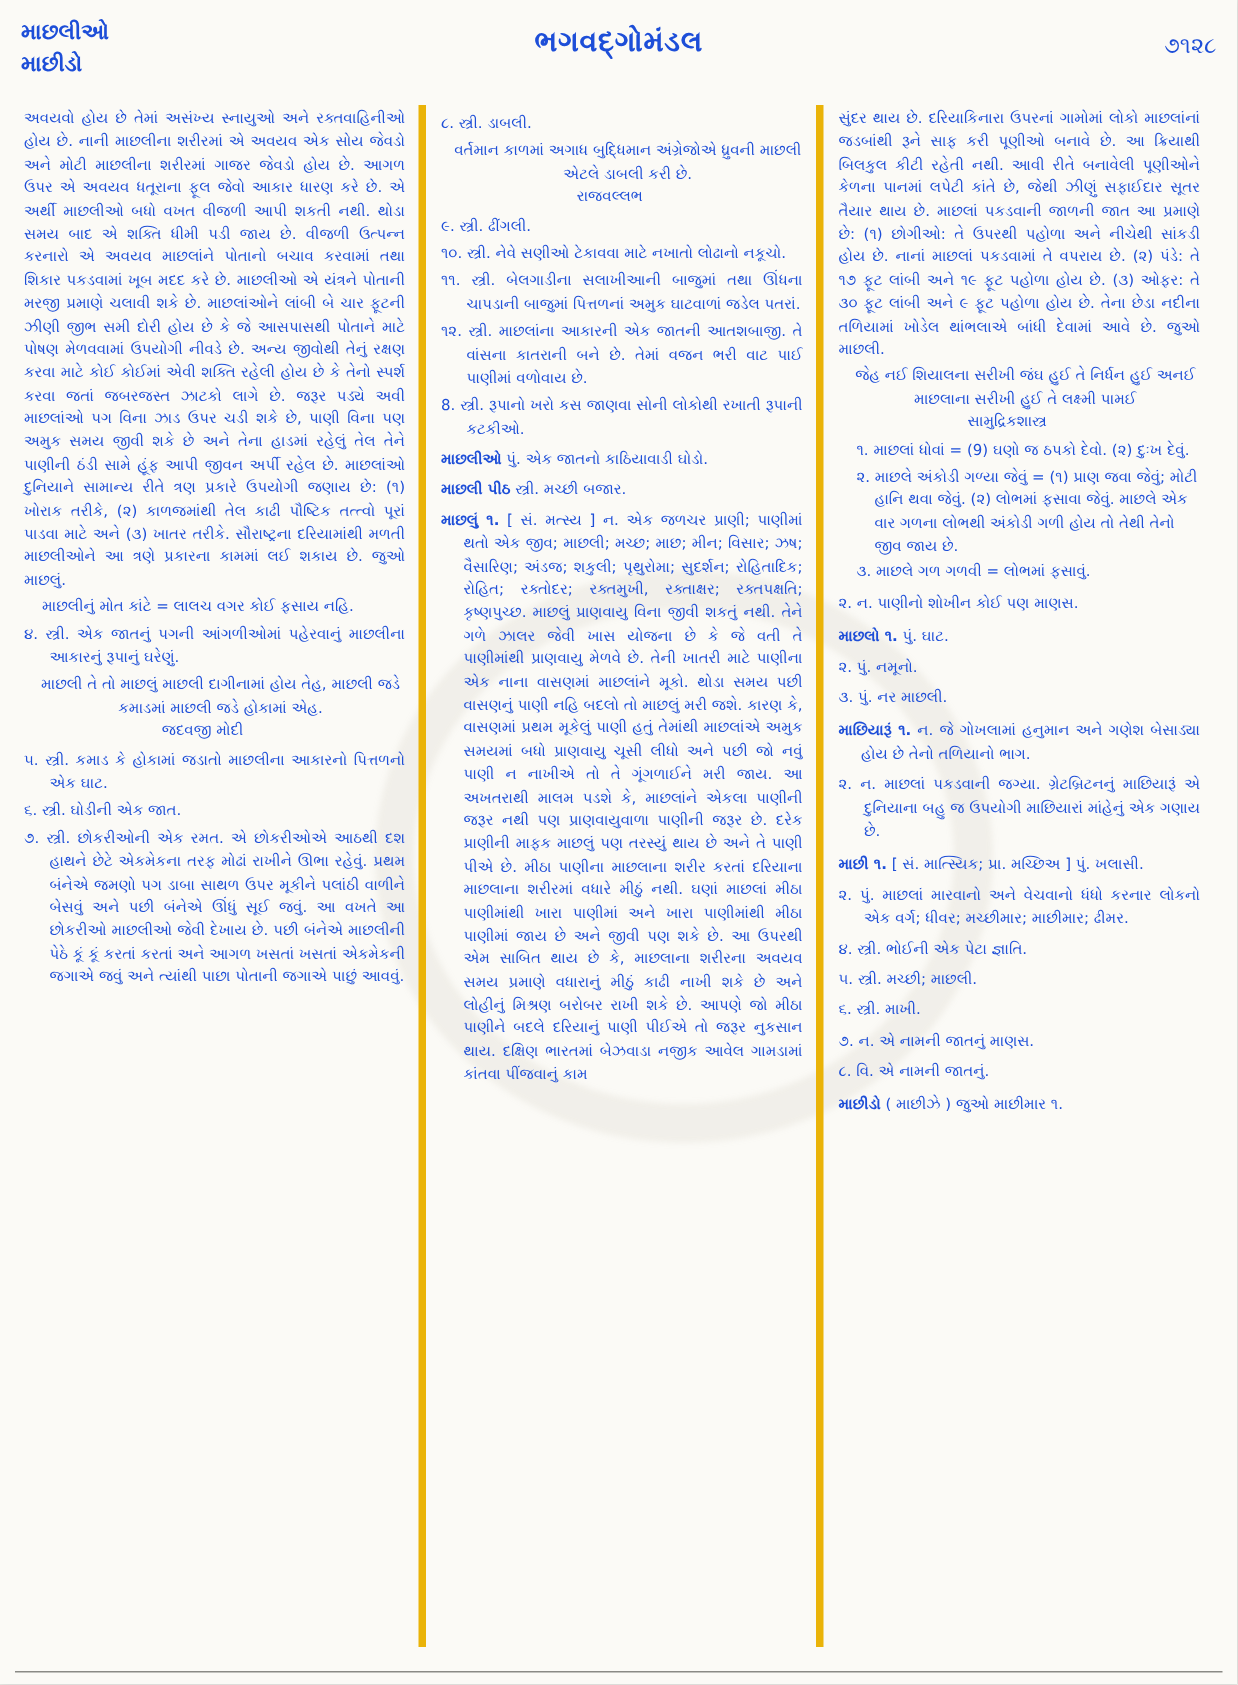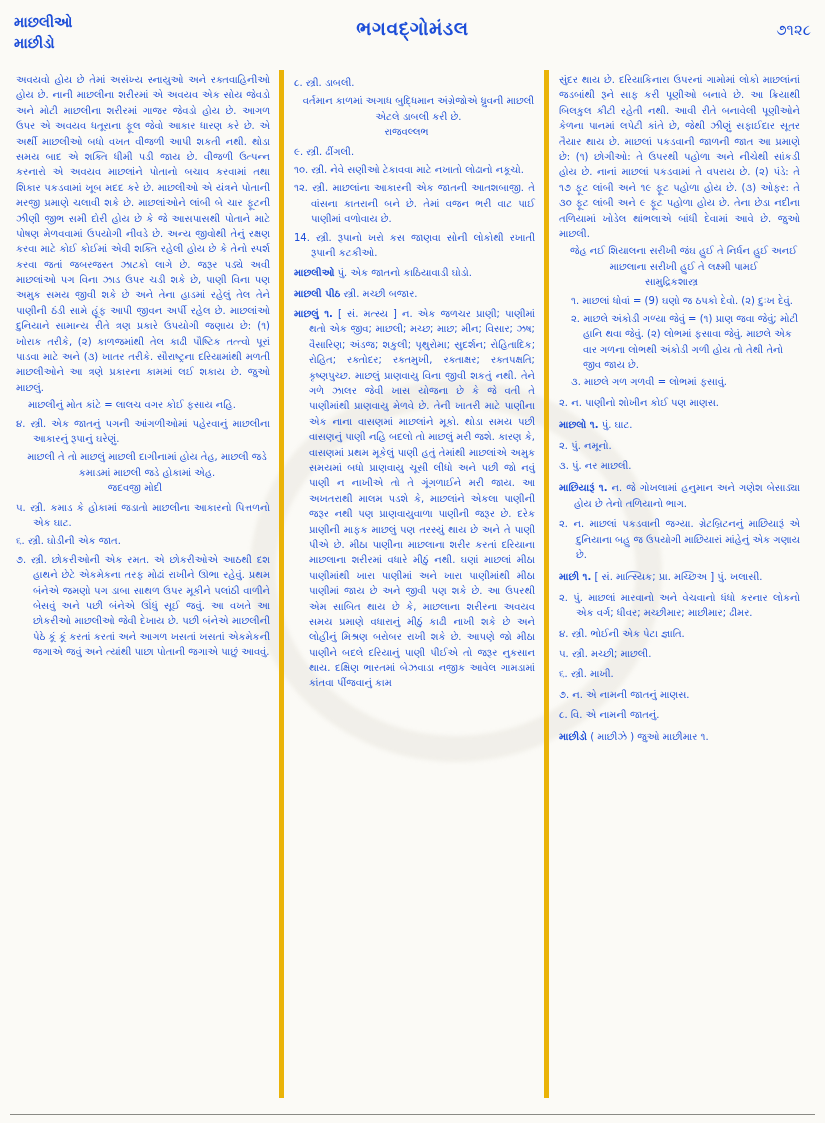--- a/index.html
+++ b/index.html
@@ -85,22 +85,23 @@
         <p class="blk blk-hang"><span>૫. સ્ત્રી. કમાડ કે હોકામાં જડાતો માછલીના આકારનો પિત્તળનો એક ઘાટ.</span></p>
         <p class="blk blk-hang"><span>૬. સ્ત્રી. ઘોડીની એક જાત.</span></p>
         <p class="blk blk-hang"><span>૭. સ્ત્રી. છોકરીઓની એક રમત. એ છોકરીઓએ આઠથી દશ હાથને છેટે એકમેકના તરફ મોઢાં રાખીને ઊભા રહેવું. પ્રથમ બંનેએ જમણો પગ ડાબા સાથળ ઉપર મૂકીને પલાંઠી વાળીને બેસવું અને પછી બંનેએ ઊંધું સૂઈ જવું. આ વખતે આ છોકરીઓ માછલીઓ જેવી દેખાય છે. પછી બંનેએ માછલીની પેઠે કૂં કૂં કરતાં કરતાં અને આગળ ખસતાં ખસતાં એકમેકની જગાએ જવું અને ત્યાંથી પાછા પોતાની જગાએ પાછું આવવું.</span></p>
       </section>
     <section class="col" data-column="1">
         <p class="blk blk-hang"><span>૮. સ્ત્રી. ડાબલી.</span></p>
         <p class="blk blk-verse"><span>વર્તમાન કાળમાં અગાધ બુદ્ધિમાન અંગ્રેજોએ ધ્રુવની માછલી એટલે ડાબલી કરી છે.</span></p>
         <p class="blk blk-attrib"><span>રાજવલ્લભ</span></p>
         <p class="blk blk-hang"><span>૯. સ્ત્રી. ઢીંગલી.</span></p>
         <p class="blk blk-hang"><span>૧૦. સ્ત્રી. નેવે સણીઓ ટેકાવવા માટે નખાતો લોઢાનો નકૂચો.</span></p>
+        <p class="blk blk-hang"><span>૧૧. સ્ત્રી. બેલગાડીના સલાખીઆની બાજુમાં તથા ઊંધના ચાપડાની બાજુમાં પિત્તળનાં અમુક ઘાટવાળાં જડેલ પતરાં.</span></p>
         <p class="blk blk-hang"><span>૧૨. સ્ત્રી. માછલાંના આકારની એક જાતની આતશબાજી. તે વાંસના કાતરાની બને છે. તેમાં વજન ભરી વાટ પાઈ પાણીમાં વળોવાય છે.</span></p>
-        <p class="blk blk-hang"><span>14. સ્ત્રી. રૂપાનો ખરો કસ જાણવા સોની લોકોથી રખાતી રૂપાની કટકીઓ.</span></p>
+        <p class="blk blk-hang"><span>8. સ્ત્રી. રૂપાનો ખરો કસ જાણવા સોની લોકોથી રખાતી રૂપાની કટકીઓ.</span></p>
         <p class="blk blk-entry"><span class="lead">માછલીઓ</span> <span>પું. એક જાતનો કાઠિયાવાડી ઘોડો.</span></p>
         <p class="blk blk-entry"><span class="lead">માછલી પીઠ</span> <span>સ્ત્રી. મચ્છી બજાર.</span></p>
         <p class="blk blk-entry"><span class="lead">માછલું ૧.</span> <span>[ સં. મત્સ્ય ] ન. એક જળચર પ્રાણી; પાણીમાં થતો એક જીવ; માછલી; મચ્છ; માછ; મીન; વિસાર; ઝષ; વૈસારિણ; અંડજ; શકુલી; પૃથુરોમા; સુદર્શન; રોહિતાદિક; રોહિત; રક્તોદર; રક્તમુખી, રક્તાક્ષર; રક્તપક્ષતિ; કૃષ્ણપુચ્છ. માછલું પ્રાણવાયુ વિના જીવી શકતું નથી. તેને ગળે ઝાલર જેવી ખાસ યોજના છે કે જે વતી તે પાણીમાંથી પ્રાણવાયુ મેળવે છે. તેની ખાતરી માટે પાણીના એક નાના વાસણમાં માછલાંને મૂકો. થોડા સમય પછી વાસણનું પાણી નહિ બદલો તો માછલું મરી જશે. કારણ કે, વાસણમાં પ્રથમ મૂકેલું પાણી હતું તેમાંથી માછલાંએ અમુક સમયમાં બધો પ્રાણવાયુ ચૂસી લીધો અને પછી જો નવું પાણી ન નાખીએ તો તે ગૂંગળાઈને મરી જાય. આ અખતરાથી માલમ પડશે કે, માછલાંને એકલા પાણીની જરૂર નથી પણ પ્રાણવાયુવાળા પાણીની જરૂર છે. દરેક પ્રાણીની માફક માછલું પણ તરસ્યું થાય છે અને તે પાણી પીએ છે. મીઠા પાણીના માછલાના શરીર કરતાં દરિયાના માછલાના શરીરમાં વધારે મીઠું નથી. ઘણાં માછલાં મીઠા પાણીમાંથી ખારા પાણીમાં અને ખારા પાણીમાંથી મીઠા પાણીમાં જાય છે અને જીવી પણ શકે છે. આ ઉપરથી એમ સાબિત થાય છે કે, માછલાના શરીરના અવયવ સમય પ્રમાણે વધારાનું મીઠું કાઢી નાખી શકે છે અને લોહીનું મિશ્રણ બરોબર રાખી શકે છે. આપણે જો મીઠા પાણીને બદલે દરિયાનું પાણી પીઈએ તો જરૂર નુકસાન થાય. દક્ષિણ ભારતમાં બેઝવાડા નજીક આવેલ ગામડામાં કાંતવા પીંજવાનું કામ</span></p>
       </section>
     <section class="col" data-column="2">
         <p class="blk blk-body"><span>સુંદર થાય છે. દરિયાકિનારા ઉપરનાં ગામોમાં લોકો માછલાંનાં જડબાંથી રૂને સાફ કરી પૂણીઓ બનાવે છે. આ ક્રિયાથી બિલકુલ કીટી રહેતી નથી. આવી રીતે બનાવેલી પૂણીઓને કેળના પાનમાં લપેટી કાંતે છે, જેથી ઝીણું સફાઈદાર સૂતર તૈયાર થાય છે. માછલાં પકડવાની જાળની જાત આ પ્રમાણે છે: (૧) છોગીઓ: તે ઉપરથી પહોળા અને નીચેથી સાંકડી હોય છે. નાનાં માછલાં પકડવામાં તે વપરાય છે. (૨) પંડે: તે ૧૭ ફૂટ લાંબી અને ૧૯ ફૂટ પહોળા હોય છે. (૩) ઓફર: તે ૩૦ ફૂટ લાંબી અને ૯ ફૂટ પહોળા હોય છે. તેના છેડા નદીના તળિયામાં ખોડેલ થાંભલાએ બાંધી દેવામાં આવે છે. જુઓ માછલી.</span></p>
         <p class="blk blk-verse"><span>જેહ નઈ શિયાલના સરીખી જંઘ હુઈ તે નિર્ધન હુઈ અનઈ માછલાના સરીખી હુઈ તે લક્ષ્મી પામઈ</span></p>
         <p class="blk blk-attrib"><span>સામુદ્રિકશાસ્ત્ર</span></p>
         <p class="blk blk-idiom"><span>૧. માછલાં ધોવાં = (9) ઘણો જ ઠપકો દેવો. (૨) દુઃખ દેવું.</span></p>
         <p class="blk blk-idiom"><span>૨. માછલે અંકોડી ગળ્યા જેવું = (૧) પ્રાણ જવા જેવું; મોટી હાનિ થવા જેવું. (૨) લોભમાં ફસાવા જેવું. માછલે એક વાર ગળના લોભથી અંકોડી ગળી હોય તો તેથી તેનો જીવ જાય છે.</span></p>

